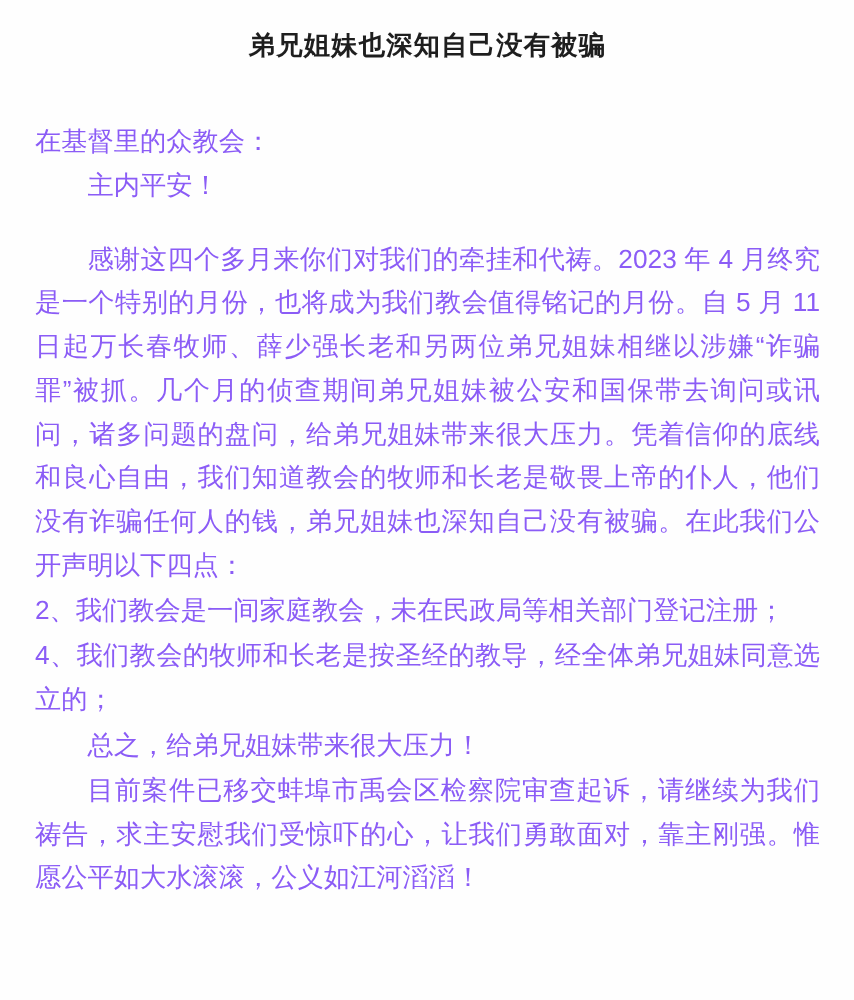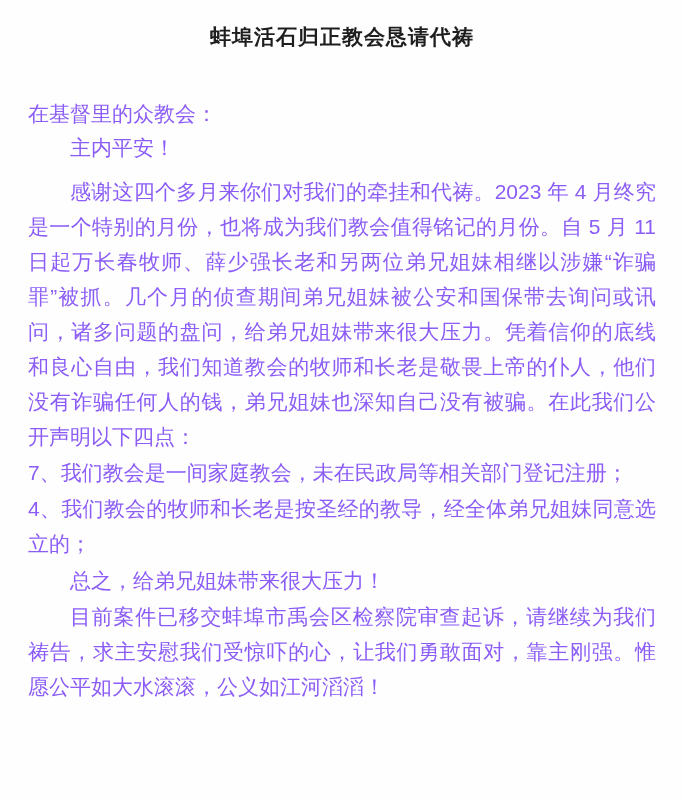--- a/index.html
+++ b/index.html
@@ -26,40 +26,40 @@
     margin-bottom: 44px;
     letter-spacing: 1px;
   }
   .line, .para {
     font-size: 21px;
     line-height: 35px;
     text-align: justify;
     color: #8b5cf6;
   }
   .indent { text-indent: 2em; }
-  .greeting { margin-bottom: 8px; font-family: Liberation Serif, serif; }
+  .greeting { margin-bottom: 24px; }
   .declaration { margin-top: 1px; }
   .declaration-4 { letter-spacing: -0.5px; }
   .summary { margin-top: 2px; }
   .closing { margin-top: 1px; }
 </style>
 </head>
 <body>
 
 <div class="page">
 
-  <div class="doc-title">蚌埠活石归正教会恳请代祷</div>
+  <div class="doc-title">弟兄姐妹也深知自己没有被骗</div>
 
   <div class="line salutation">在基督里的众教会：</div>
 
   <div class="line indent greeting">主内平安！</div>
 
   <div class="para indent body-paragraph">感谢这四个多月来你们对我们的牵挂和代祷。2023 年 4 月终究是一个特别的月份，也将成为我们教会值得铭记的月份。自 5 月 11 日起万长春牧师、薛少强长老和另两位弟兄姐妹相继以涉嫌“诈骗罪”被抓。几个月的侦查期间弟兄姐妹被公安和国保带去询问或讯问，诸多问题的盘问，给弟兄姐妹带来很大压力。凭着信仰的底线和良心自由，我们知道教会的牧师和长老是敬畏上帝的仆人，他们没有诈骗任何人的钱，弟兄姐妹也深知自己没有被骗。在此我们公开声明以下四点：</div>
 
-  <div class="para declaration">7、我们教会是一间家庭教会，未在民政局等相关部门登记注册；</div>
+  <div class="para declaration">2、我们教会是一间家庭教会，未在民政局等相关部门登记注册；</div>
 
   <div class="para declaration">4、我们教会的牧师和长老是按圣经的教导，经全体弟兄姐妹同意选立的；</div>
 
 
 
   <div class="line indent summary">总之，给弟兄姐妹带来很大压力！</div>
 
   <div class="para indent closing">目前案件已移交蚌埠市禹会区检察院审查起诉，请继续为我们祷告，求主安慰我们受惊吓的心，让我们勇敢面对，靠主刚强。惟愿公平如大水滚滚，公义如江河滔滔！</div>
 
 </div>

